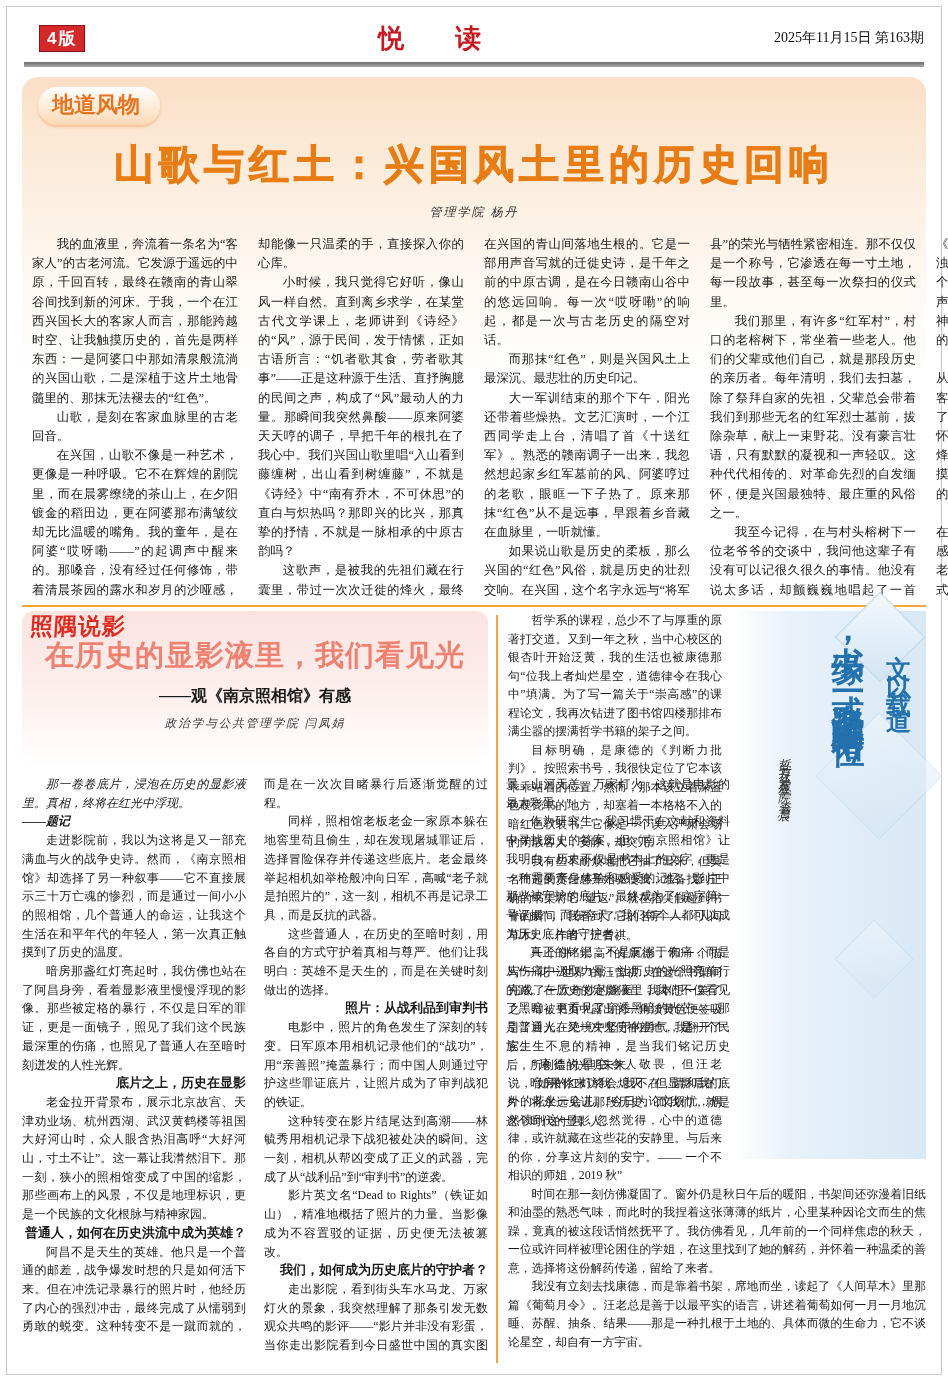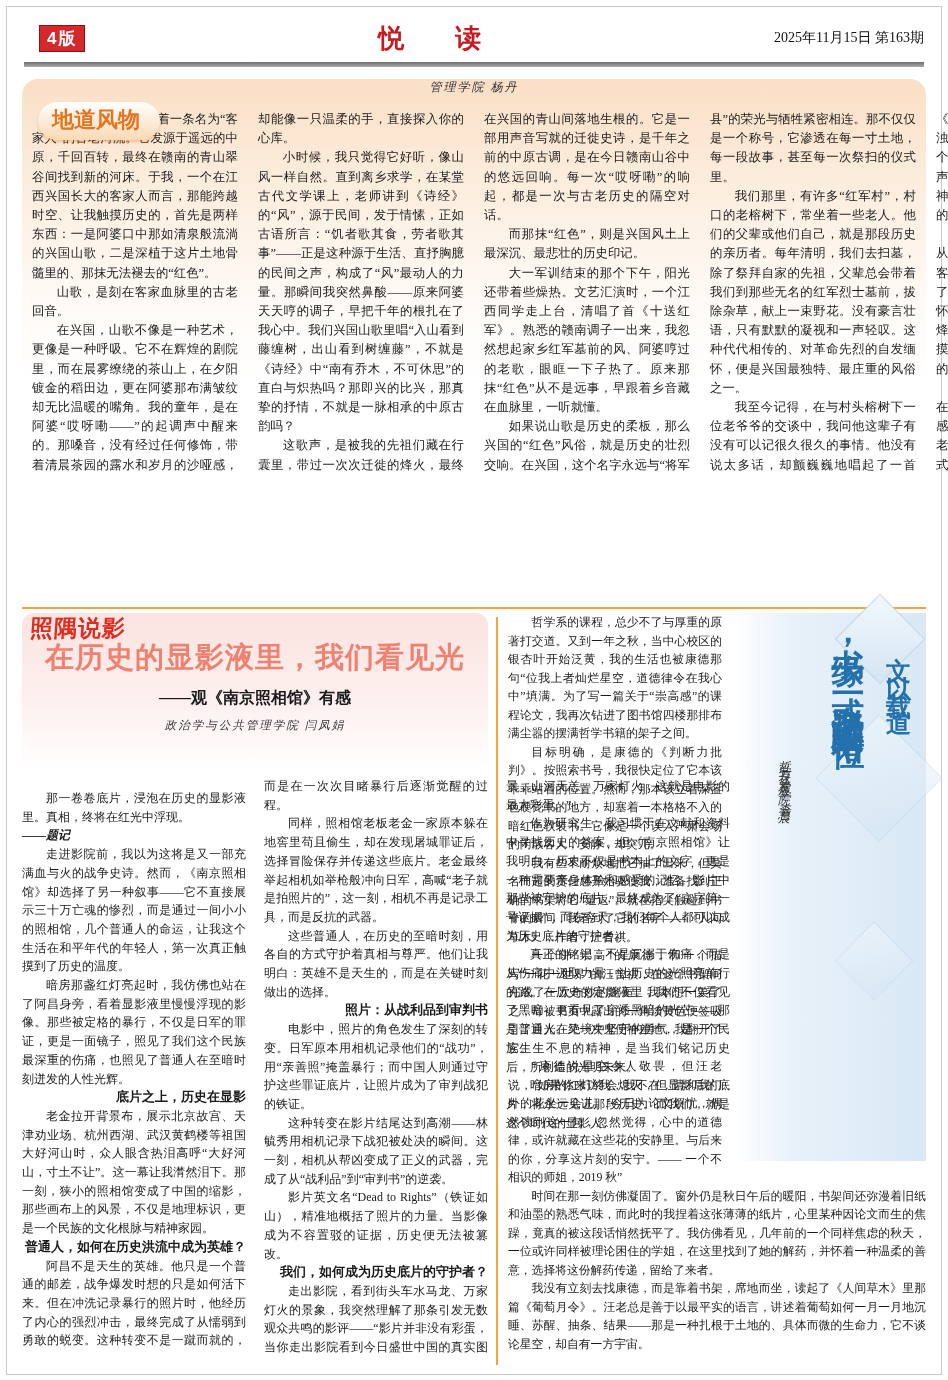--- a/index.html
+++ b/index.html
@@ -19,31 +19,31 @@
   .masthead{flex:1;text-align:center;color:var(--masthead-red);font-size:26px;font-weight:900;
             letter-spacing:22px;font-family:"Liberation Sans",sans-serif;text-indent:22px;}
   .dateline{font-size:14px;color:#111;white-space:nowrap;}
   .rule{height:5px;background:linear-gradient(#6e6e6e,#ababab);margin:4px 14px 0 14px;}
 
   
   .a1{margin:10px 12px 0 12px;height:522px;border-radius:16px 16px 0 0;position:relative;
       background:linear-gradient(180deg,#fbdfc6 0%,#fcecdb 18%,#fef8f2 38%,#ffffff 58%);}
   .a1-tag{position:absolute;left:16px;top:10px;font-family:Liberation Mono, monospace;
           font-size:22px;font-weight:bold;color:var(--tag-orange);background:linear-gradient(180deg,#ffffff,#fbd9b4);
-          padding:3px 20px 5px 14px;border-radius:22px;box-shadow:0 2px 3px rgba(230,115,31,.35);margin-top:13px;}
+          padding:3px 20px 5px 14px;border-radius:22px;box-shadow:0 2px 3px rgba(230,115,31,.35);}
   .a1-title{padding-top:60px;text-align:center;color:var(--orange);font-size:40px;font-weight:900;
             letter-spacing:5px;font-family:"Liberation Serif",serif;-webkit-text-stroke:1px var(--orange);}
   .a1-byline{text-align:center;font-size:12px;color:#333;margin-top:12px;font-style:italic;letter-spacing:2px;}
   .a1-cols{height:366px;margin:14px 10px 0 10px;column-count:4;column-gap:20px;
            font-size:12.4px;line-height:19.2px;text-align:justify;}
 
   
   .b-p{text-indent:2em;}
   .b-h{font-family:"Liberation Sans",sans-serif;font-weight:bold;text-align:right;font-size:13px;}
-  .b-epigraph{text-indent:2em;margin-top:12px;}
+  .b-epigraph{text-indent:2em;font-style:italic;}
   .b-sign{text-align:left;font-weight:bold;padding-right:1.5em;font-style:italic;}
 
   .hdiv{height:0;border-top:2px solid var(--divider-orange);margin:6px 12px 0 12px;}
 
   
   .bottom{display:flex;margin:4px 12px 0 12px;height:752px;}
   .left{width:466px;position:relative;}
   .vdiv{width:0;border-left:2px solid var(--divider-orange);margin:4px 6px 0 8px;}
   .right{flex:1;position:relative;padding-left:4px;}
 
@@ -83,20 +83,21 @@
 
   <div class="hdr">
     <span class="badge">4版</span>
     <span class="masthead">悦 读</span>
     <span class="dateline">2025年11月15日 第163期</span>
   </div>
   <div class="rule"></div>
 
   <div class="a1">
     <span class="a1-tag">地道风物</span>
+    <div class="a1-title">山歌与红土：兴国风土里的历史回响</div>
     <div class="a1-byline">管理学院 杨丹</div>
     <div class="a1-cols">
         <p class="b-p">我的血液里，奔流着一条名为“客家人”的古老河流。它发源于遥远的中原，千回百转，最终在赣南的青山翠谷间找到新的河床。于我，一个在江西兴国长大的客家人而言，那能跨越时空、让我触摸历史的，首先是两样东西：一是阿婆口中那如清泉般流淌的兴国山歌，二是深植于这片土地骨髓里的、那抹无法褪去的“红色”。</p>
         <p class="b-p">山歌，是刻在客家血脉里的古老回音。</p>
         <p class="b-p">在兴国，山歌不像是一种艺术，更像是一种呼吸。它不在辉煌的剧院里，而在晨雾缭绕的茶山上，在夕阳镀金的稻田边，更在阿婆那布满皱纹却无比温暖的嘴角。我的童年，是在阿婆“哎呀嘞——”的起调声中醒来的。那嗓音，没有经过任何修饰，带着清晨茶园的露水和岁月的沙哑感，却能像一只温柔的手，直接探入你的心库。</p>
         <p class="b-p">小时候，我只觉得它好听，像山风一样自然。直到离乡求学，在某堂古代文学课上，老师讲到《诗经》的“风”，源于民间，发于情愫，正如古语所言：“饥者歌其食，劳者歌其事”——正是这种源于生活、直抒胸臆的民间之声，构成了“风”最动人的力量。那瞬间我突然鼻酸——原来阿婆天天哼的调子，早把千年的根扎在了我心中。我们兴国山歌里唱“入山看到藤缠树，出山看到树缠藤”，不就是《诗经》中“南有乔木，不可休思”的直白与炽热吗？那即兴的比兴，那真挚的抒情，不就是一脉相承的中原古韵吗？</p>
         <p class="b-p">这歌声，是被我的先祖们藏在行囊里，带过一次次迁徙的烽火，最终在兴国的青山间落地生根的。它是一部用声音写就的迁徙史诗，是千年之前的中原古调，是在今日赣南山谷中的悠远回响。每一次“哎呀嘞”的响起，都是一次与古老历史的隔空对话。</p>
         <p class="b-p">而那抹“红色”，则是兴国风土上最深沉、最悲壮的历史印记。</p>
         <p class="b-p">大一军训结束的那个下午，阳光还带着些燥热。文艺汇演时，一个江西同学走上台，清唱了首《十送红军》。熟悉的赣南调子一出来，我忽然想起家乡红军墓前的风、阿婆哼过的老歌，眼眶一下子热了。原来那抹“红色”从不是远事，早跟着乡音藏在血脉里，一听就懂。</p>
         <p class="b-p">如果说山歌是历史的柔板，那么兴国的“红色”风俗，就是历史的壮烈交响。在兴国，这个名字永远与“将军县”的荣光与牺牲紧密相连。那不仅仅是一个称号，它渗透在每一寸土地，每一段故事，甚至每一次祭扫的仪式里。</p>

